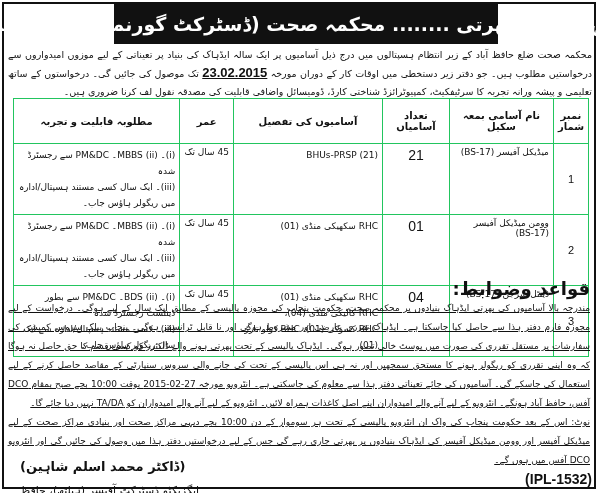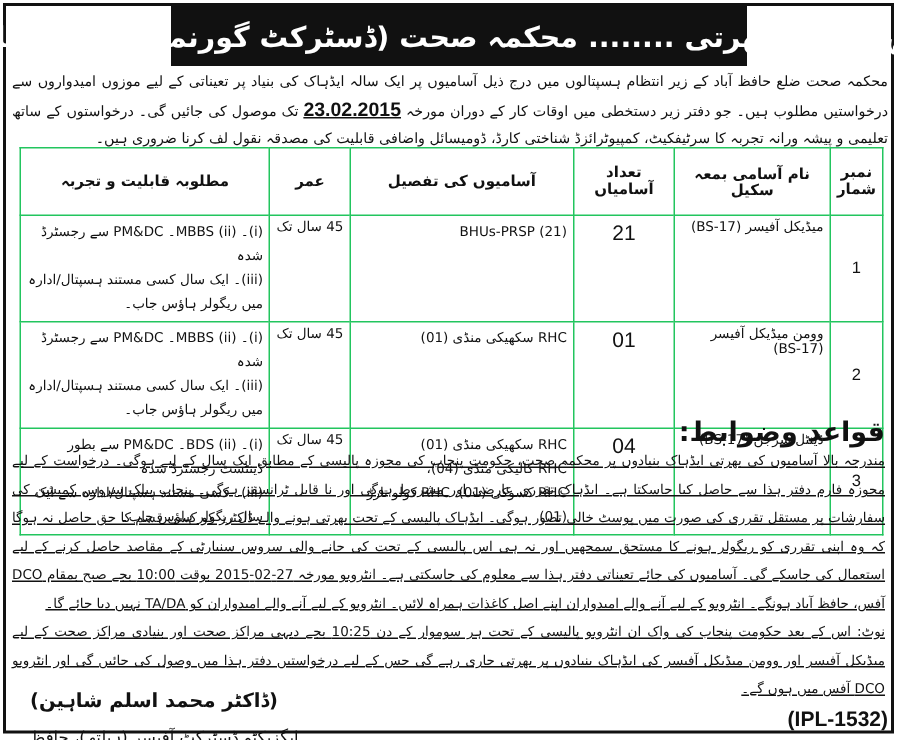--- a/index.html
+++ b/index.html
@@ -120,21 +120,21 @@
         <span class="line">(iii)۔ کسی مستند ہسپتال/ادارہ سے ایک سال ریگولر ہاؤس جاب۔</span>
       </td>
     </tr>
   </tbody>
 </table>
 
 <div class="rules-head">قواعد وضوابط:</div>
 
 <div class="rules">
   <p>مندرجہ بالا آسامیوں کی بھرتی ایڈہاک بنیادوں پر محکمہ صحت، حکومت پنجاب کی مجوزہ پالیسی کے مطابق ایک سال کے لیے ہوگی۔ درخواست کے لیے مجوزہ فارم دفتر ہذا سے حاصل کیا جاسکتا ہے۔ ایڈہاک تقرری عارضی اور مشروط ہوگی اور نا قابل ٹرانسفر ہوگی۔ پنجاب پبلک سروس کمیشن کی سفارشات پر مستقل تقرری کی صورت میں پوسٹ خالی تصور ہوگی۔ ایڈہاک پالیسی کے تحت بھرتی ہونے والے ڈاکٹرز کو کسی قسم کا حق حاصل نہ ہوگا کہ وہ اپنی تقرری کو ریگولر ہونے کا مستحق سمجھیں اور نہ ہی اس پالیسی کے تحت کی جانے والی سروس سنیارٹی کے مقاصد حاصل کرنے کے لیے استعمال کی جاسکے گی۔ آسامیوں کی جائے تعیناتی دفتر ہذا سے معلوم کی جاسکتی ہے۔ انٹرویو مورخہ 27-02-2015 بوقت 10:00 بجے صبح بمقام DCO آفس، حافظ آباد ہونگے۔ انٹرویو کے لیے آنے والے امیدواران اپنے اصل کاغذات ہمراہ لائیں۔ انٹرویو کے لیے آنے والے امیدواران کو TA/DA نہیں دیا جائے گا۔</p>
-  <p>نوٹ: اس کے بعد حکومت پنجاب کی واک ان انٹرویو پالیسی کے تحت ہر سوموار کے دن 10:25 بجے دیہی مراکز صحت اور بنیادی مراکز صحت کے لیے میڈیکل آفیسر اور وومن میڈیکل آفیسر کی ایڈہاک بنیادوں پر بھرتی جاری رہے گی جس کے لیے درخواستیں دفتر ہذا میں وصول کی جائیں گی اور انٹرویو DCO آفس میں ہوں گے۔</p>
+  <p>نوٹ: اس کے بعد حکومت پنجاب کی واک ان انٹرویو پالیسی کے تحت ہر سوموار کے دن 10:00 بجے دیہی مراکز صحت اور بنیادی مراکز صحت کے لیے میڈیکل آفیسر اور وومن میڈیکل آفیسر کی ایڈہاک بنیادوں پر بھرتی جاری رہے گی جس کے لیے درخواستیں دفتر ہذا میں وصول کی جائیں گی اور انٹرویو DCO آفس میں ہوں گے۔</p>
 </div>
 
 <div class="signature">
   <div class="sig-name">(ڈاکٹر محمد اسلم شاہین)</div>
   <div class="sig-title">ایگزیکٹو ڈسٹرکٹ آفیسر (ہیلتھ)، حافظ آباد</div>
 </div>
 
 <div class="ref">(IPL-1532)</div>
 
 </body></html>

